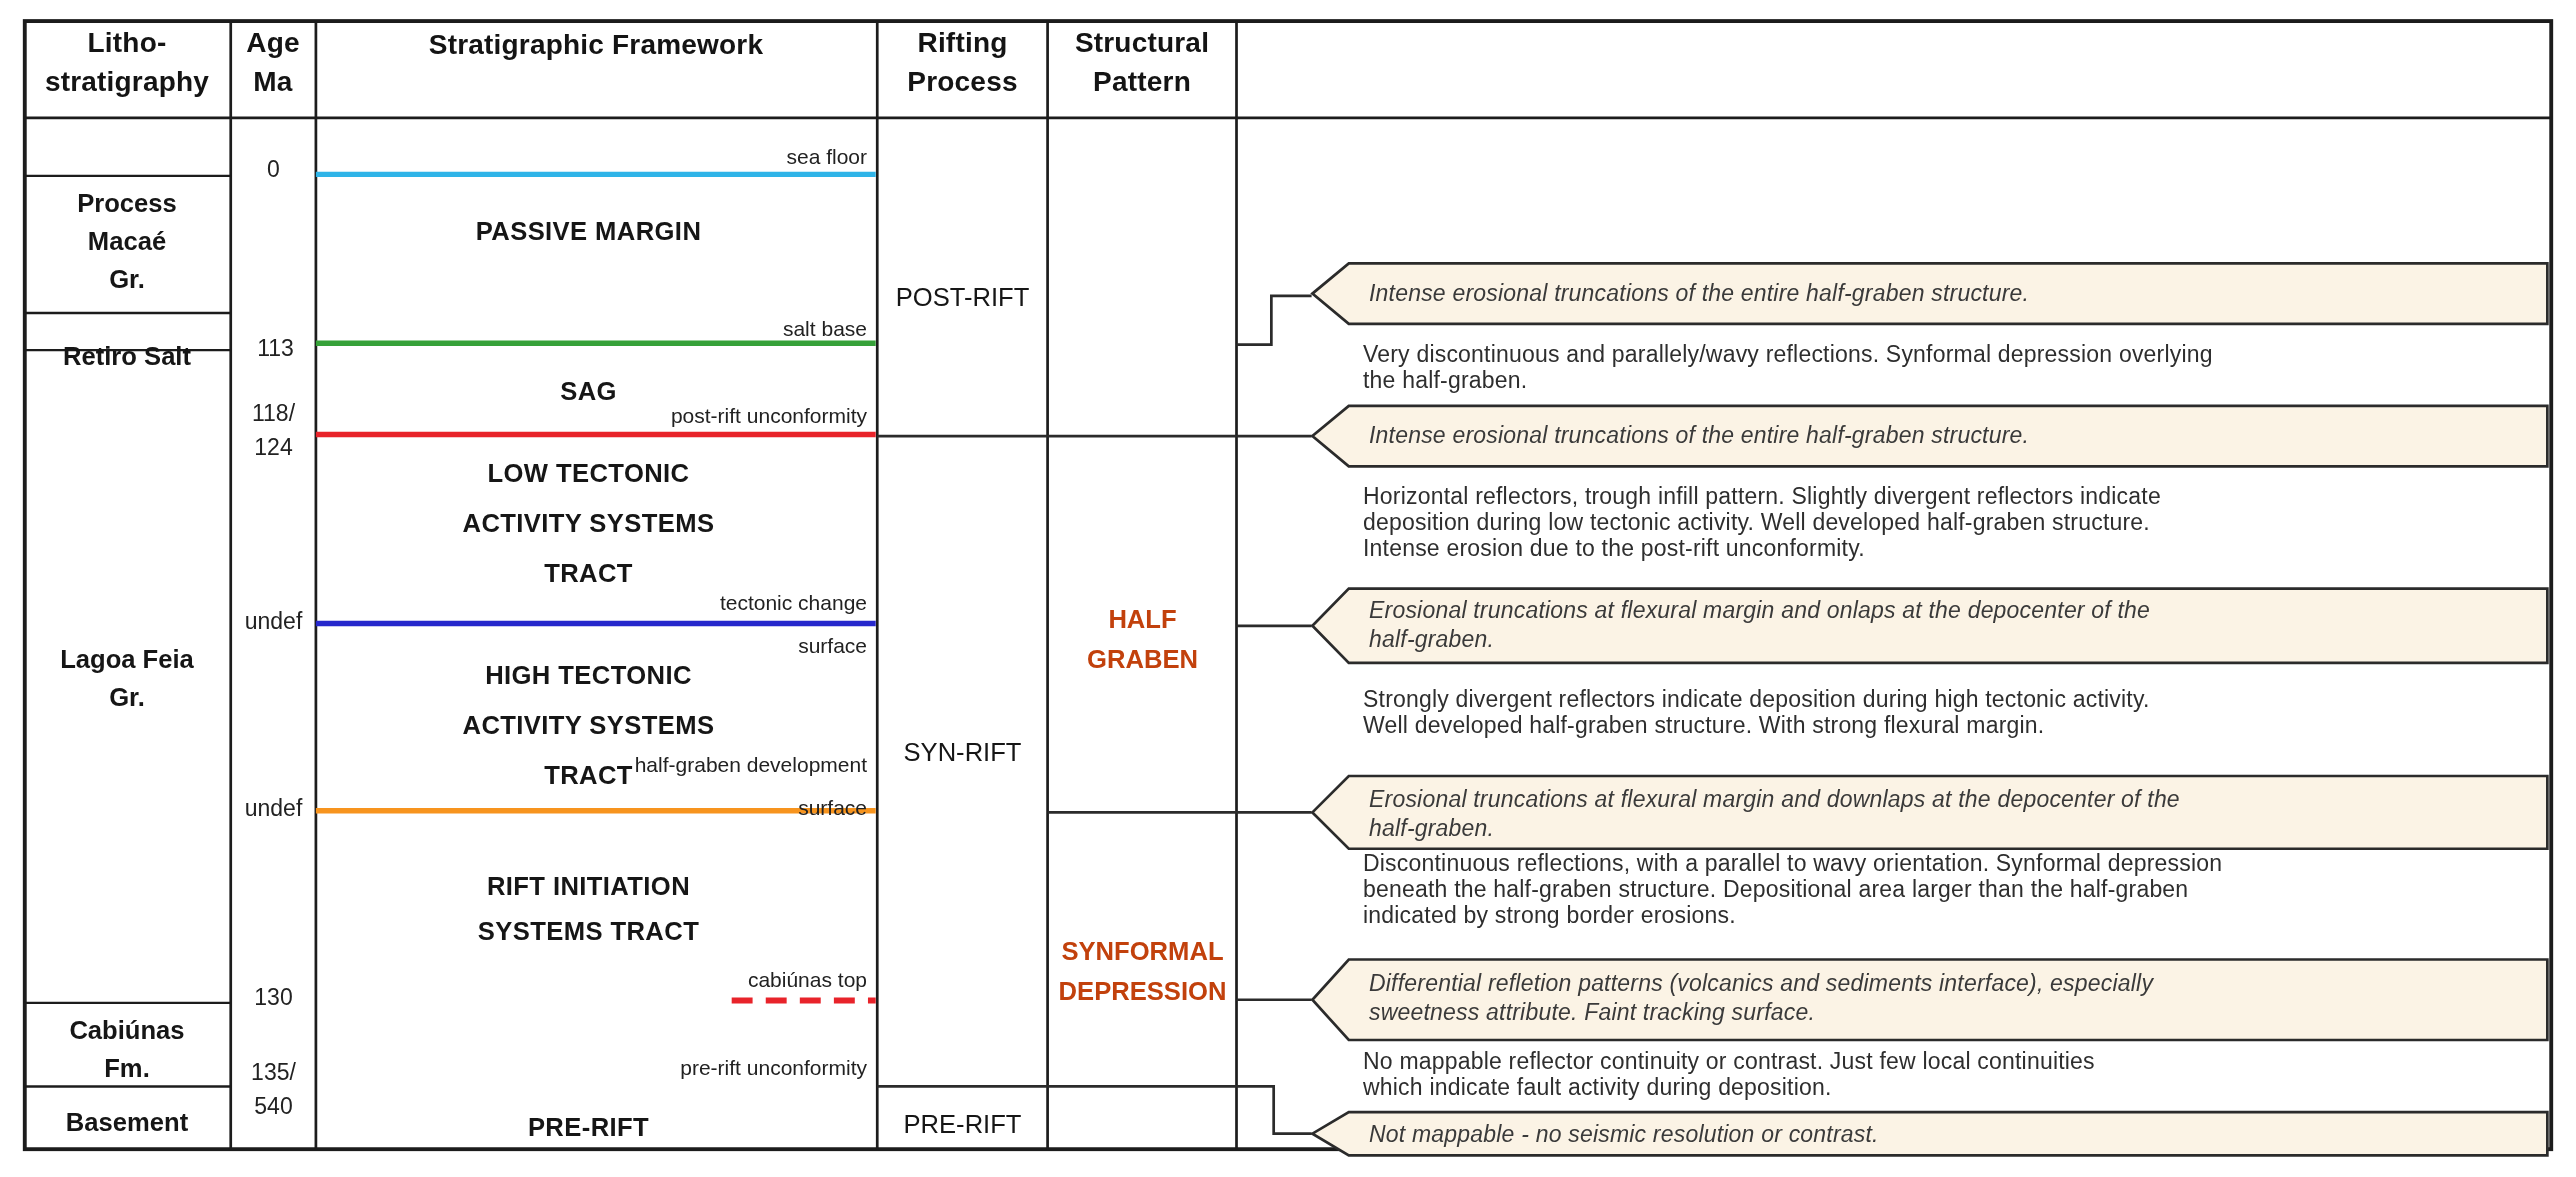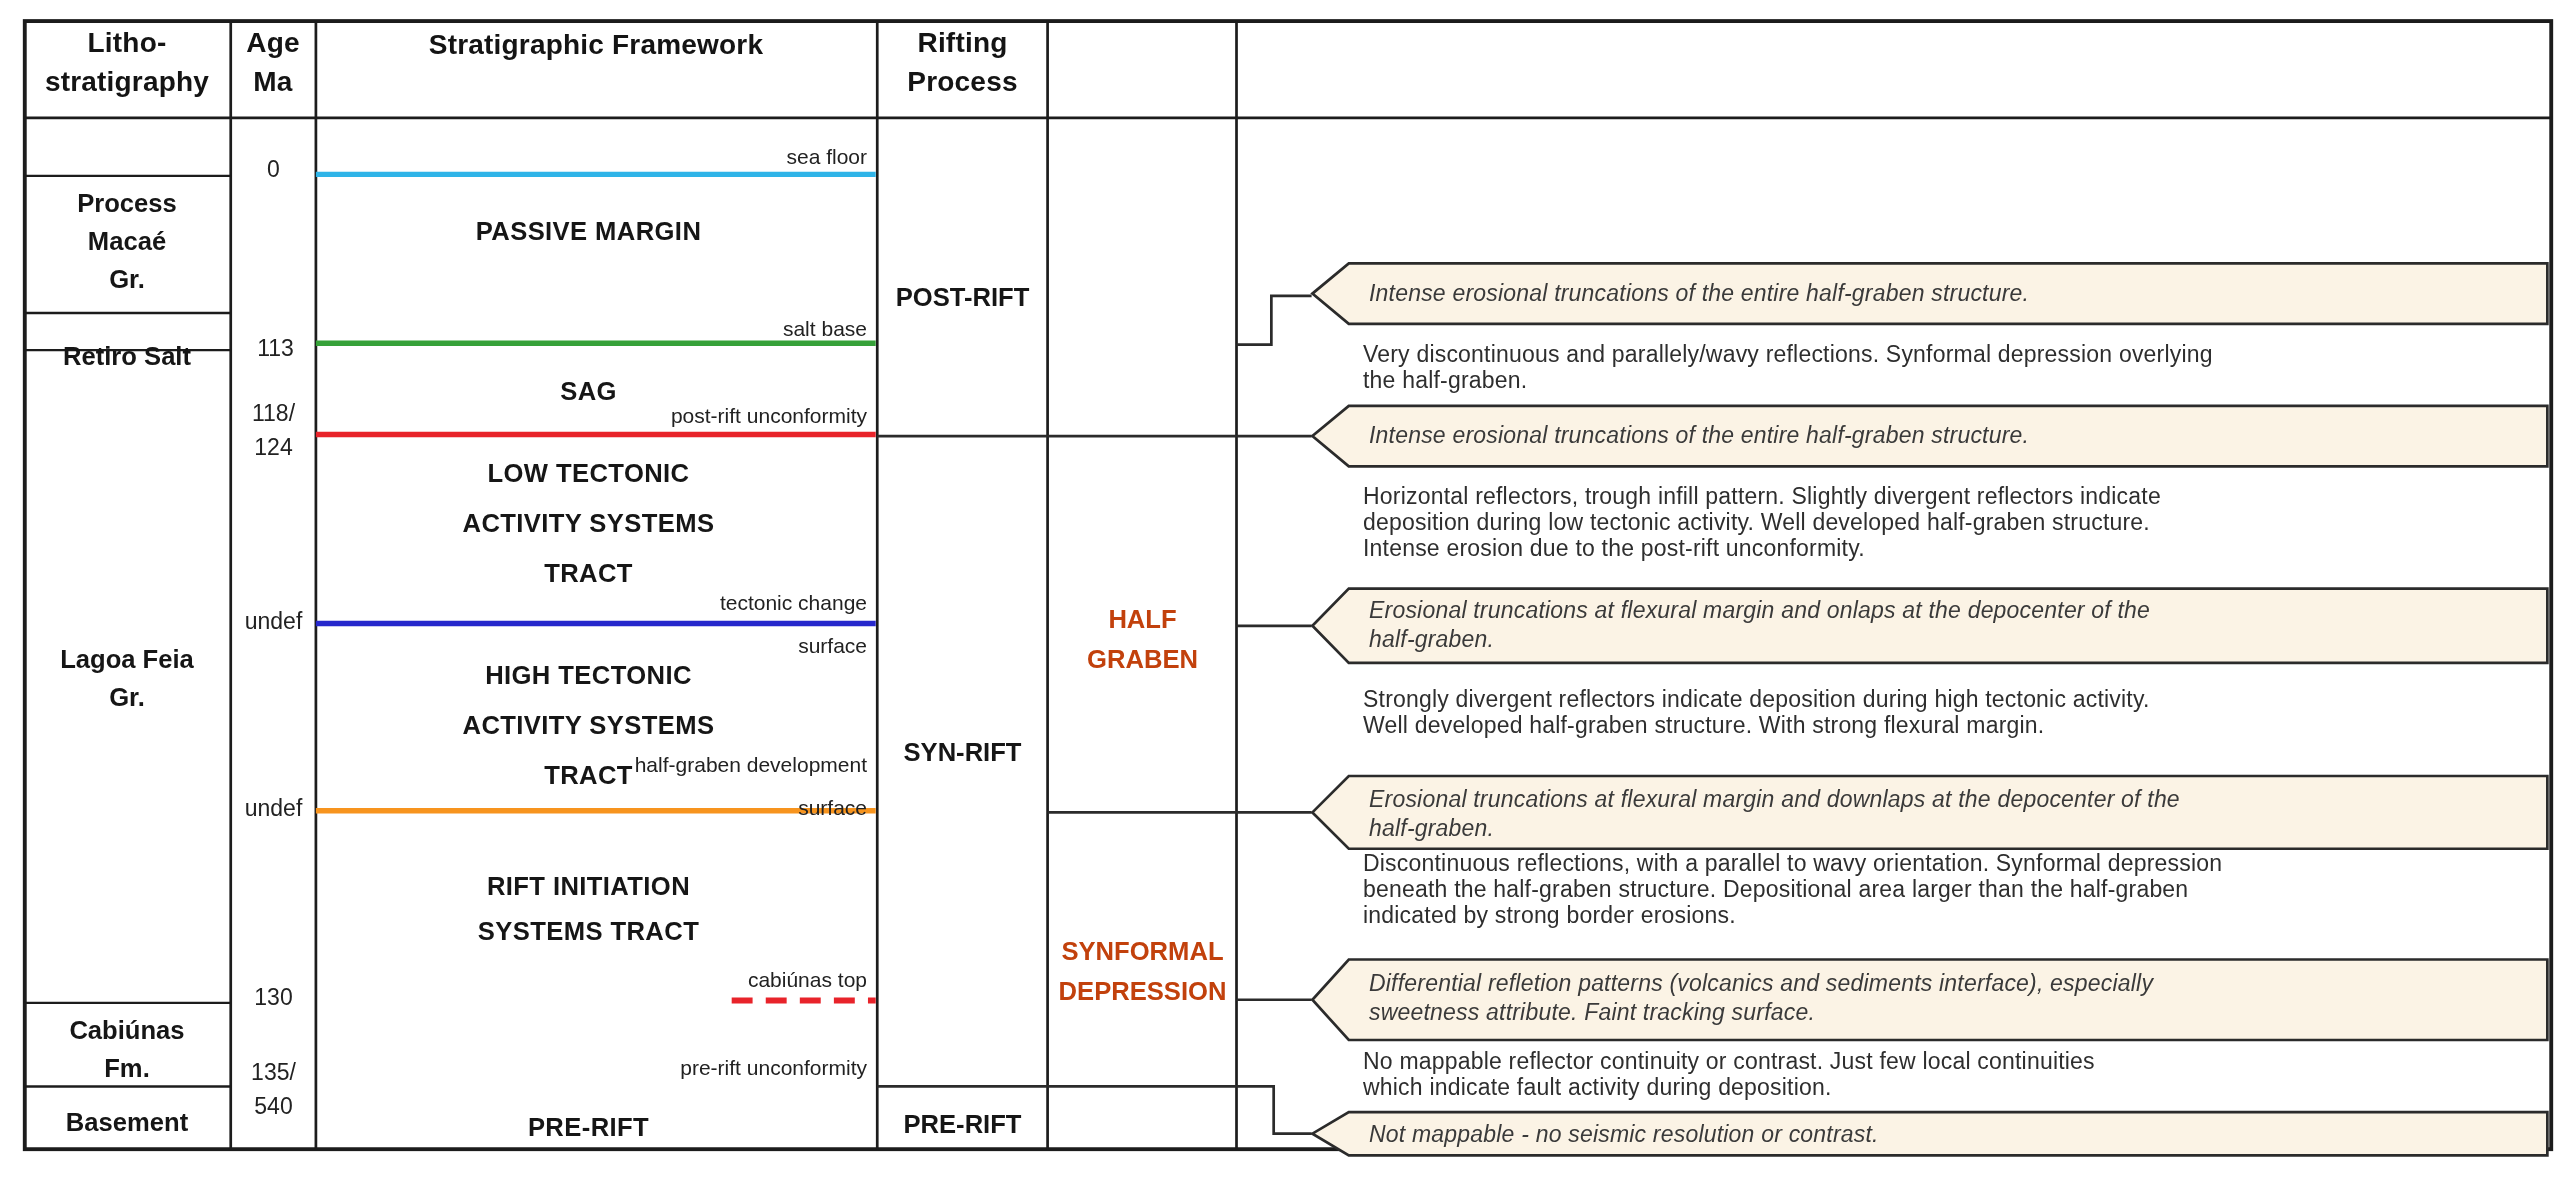--- a/index.html
+++ b/index.html
@@ -12,21 +12,21 @@
     overflow:hidden;
     padding-left:27px;
   }
   .stage svg { position:absolute; left:0; top:0; }
   .t  { position:absolute; white-space:pre-line; }
   .hdr  { font-weight:bold; font-size:28px; line-height:39px; text-align:center; letter-spacing:0.2px; color:#141414; }
   .cell { font-weight:bold; font-size:25.6px; line-height:38px; text-align:center; color:#161616; }
   .age  { font-size:23px; line-height:34px; text-align:center; color:#222; }
   .unit { font-weight:bold; font-size:25.6px; line-height:50px; text-align:center; letter-spacing:0.4px; color:#161616; }
   .surf { font-size:21px; line-height:26px; text-align:right; color:#222; }
-  .band { font-weight:bold; font-size:25.6px; line-height:31px; text-align:center; color:#161616; }
+  .band { font-weight:normal; font-size:25.6px; line-height:31px; text-align:center; color:#161616; }
   .struct { font-weight:bold; font-size:25.6px; line-height:40px; text-align:center; color:#c2410c; }
   .callout-text { font-style:italic; font-size:23px; line-height:29px; color:#3a3a3a; letter-spacing:0.2px; }
   .para { font-size:23px; line-height:26px; color:#2e2e2e; letter-spacing:0.2px; }
 </style>
 </head>
 <body>
 
 <div class="stage">
 
   <svg width="2576" height="1178" viewBox="0 0 3327 1521">
@@ -67,20 +67,22 @@
     <polygon points="1742,1436 3290,1436 3290,1492 1742,1492 1695,1464" stroke="#2b2b2b" stroke-width="3.5" fill="#FBF3E5"></polygon>
   </svg>
 
   <div class="t hdr" style="left:25px; top:23px; width:204px;">Litho-
 stratigraphy</div>
   <div class="t hdr" style="left:232px; top:23px; width:82px;">Age
 Ma</div>
   <div class="t hdr" style="left:317px; top:25px; width:558px;">Stratigraphic Framework</div>
   <div class="t hdr" style="left:879px; top:23px; width:167px;">Rifting
 Process</div>
+  <div class="t hdr" style="left:1049px; top:23px; width:186px;">Structural
+Pattern</div>
 
   <div class="t cell" style="left:25px; top:184px; width:204px;">Process
 Macaé
 Gr.</div>
   <div class="t cell" style="left:25px; top:313px; width:204px;margin-top:24px;">Retiro Salt</div>
   <div class="t cell" style="left:25px; top:640px; width:204px;">Lagoa Feia
 Gr.</div>
   <div class="t cell" style="left:25px; top:1011px; width:204px;">Cabiúnas
 Fm.</div>
   <div class="t cell" style="left:25px; top:1103px; width:204px;">Basement</div>

